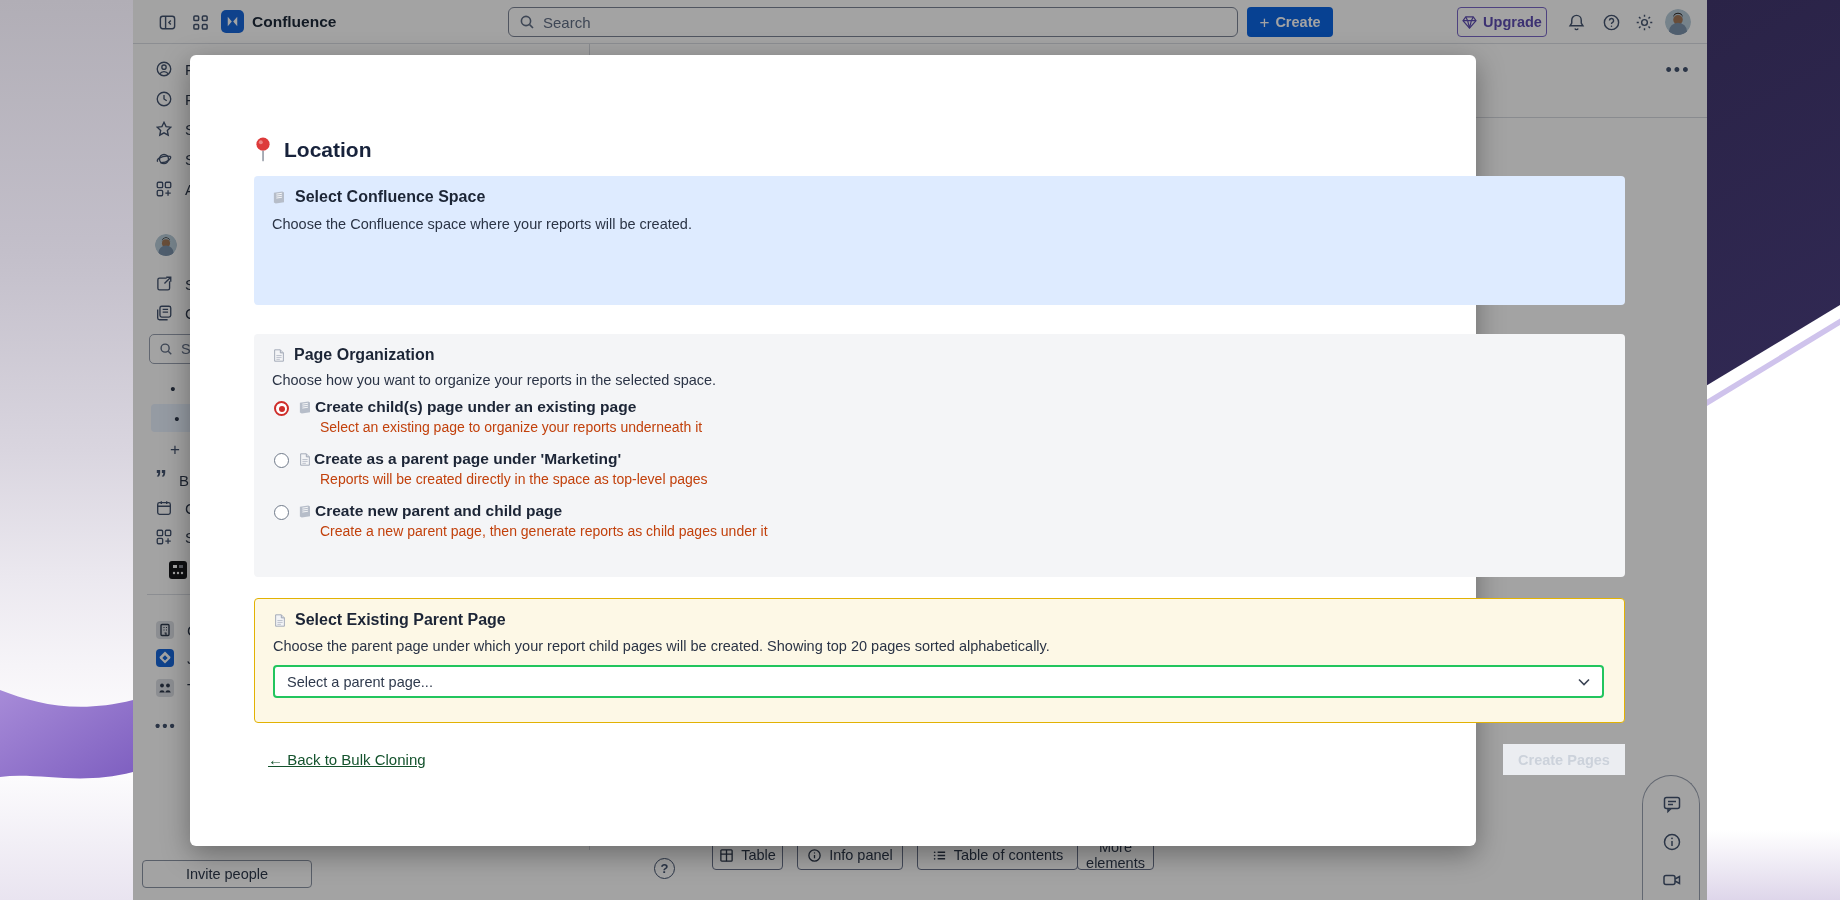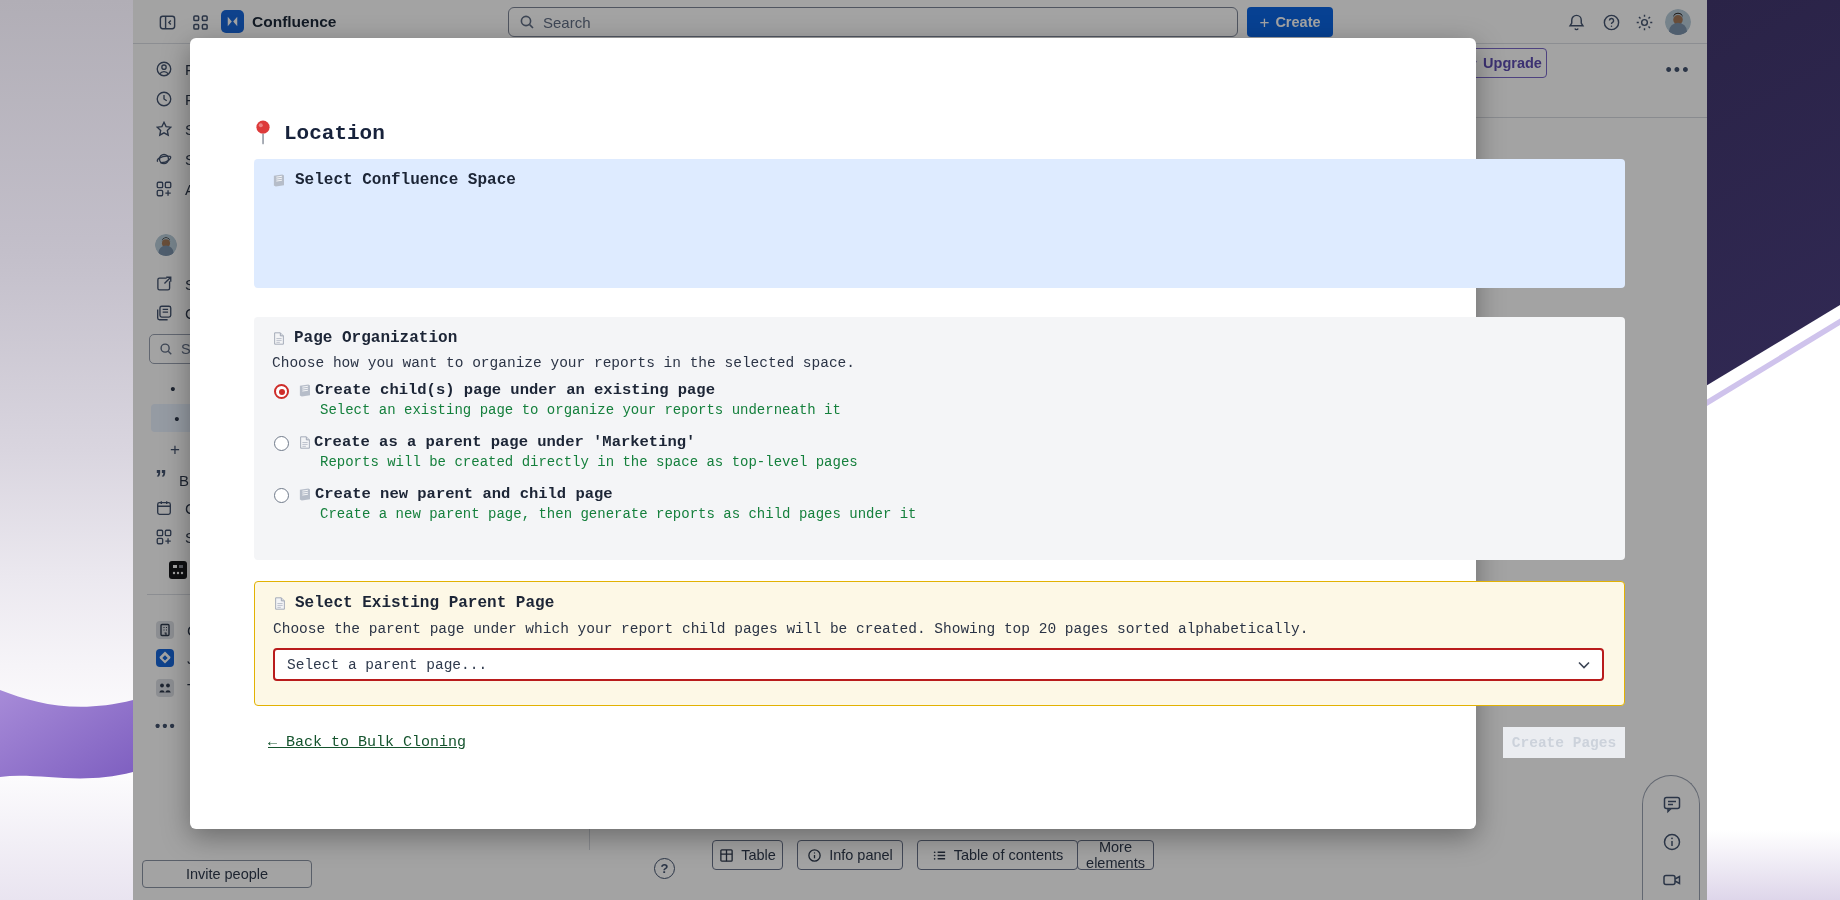--- a/index.html
+++ b/index.html
@@ -31,21 +31,21 @@
           display:flex; align-items:center; justify-content:center; }
   .app-title { left:119px; top:13px; font-size:15.5px; font-weight:bold; color:#1d2939; }
   .search { left:375px; top:7px; width:730px; height:30px; border:1.5px solid #7d8697; border-radius:6px;
             background:#fff; display:flex; align-items:center; padding-left:10px; gap:8px; }
   .search-ph { color:#626f86; font-size:15px; }
   .btn-create { left:1114px; top:7px; width:86px; height:30px; background:#0c66e4; color:#fff; border:none;
             border-radius:4px; font-size:14.5px; font-weight:bold; display:flex; align-items:center;
             justify-content:center; gap:6px; font-family:inherit; }
   .btn-upgrade { left:1324px; top:7px; width:90px; height:30px; background:transparent; color:#5e4db2;
             border:1.5px solid #7a68c9; border-radius:4px; font-size:14.5px; font-weight:bold;
-            display:flex; align-items:center; justify-content:center; gap:6px; font-family:inherit;margin-top:41px; }
+            display:flex; align-items:center; justify-content:center; gap:6px; font-family:inherit; }
   .avatar { border-radius:50%; overflow:hidden; }
 
   
   .sidebar { left:0; top:44px; width:457px; height:806px; border-right:1px solid #d7dae0; background:#fff; }
   .sb-item { position:absolute; left:14px; width:430px; height:28px; display:flex; align-items:center;
              gap:12px; padding-left:8px; font-size:15px; color:#2f3a4d; border-radius:4px; overflow:hidden; white-space:nowrap; }
   .sb-item.sel { background:#e9f2ff; color:#0c66e4; }
   .sb-search { position:absolute; left:16px; top:290px; width:420px; height:30px; border:1px solid #9aa2b1;
                border-radius:5px; display:flex; align-items:center; gap:8px; padding-left:9px;
                color:#626f86; font-size:14.5px; background:#fff; }
@@ -61,44 +61,44 @@
   .help-circle { left:521px; top:858px; width:21px; height:21px; border:1.6px solid #44546f; border-radius:50%;
                  color:#44546f; font-size:13px; font-weight:bold; display:flex; align-items:center; justify-content:center; }
   .chip { position:absolute; top:840px; height:30px; border:1px solid #69738a; border-radius:4px;
           display:flex; align-items:center; justify-content:center; gap:7px; font-size:14.5px;
           color:#2f3a4d; background:transparent; font-family:inherit; }
   .widget { left:1509px; top:775px; width:58px; height:125px; border:1px solid #9aa2b1; border-bottom:none;
             border-radius:29px 29px 0 0; background:#fff; }
   .widget .w-ic { position:absolute; left:19px; width:20px; height:20px; }
 
   
-  .modal { left:190px; top:38px; width:1286px; height:791px; background:#fff; border-radius:6px; z-index:10;
-           box-shadow:0 8px 28px rgba(0,0,0,0.35);font-family:Liberation Mono, monospace; }
+  .modal { left:190px; top:55px; width:1286px; height:791px; background:#fff; border-radius:6px; z-index:10;
+           box-shadow:0 8px 28px rgba(0,0,0,0.35); }
   .m-title { left:63px; top:82px; display:flex; align-items:center; gap:11px; }
   .m-title span { font-size:21px; font-weight:bold; color:#17223b; }
   .panel { position:absolute; left:64px; width:1371px; border-radius:4px; }
   .panel-blue   { top:121px; height:129px; background:#deebff; }
   .panel-gray   { top:279px; height:243px; background:#f4f5f7; }
   .panel-yellow { top:543px; height:125px; background:#fdf8e6; border:1.5px solid #e2b203; }
   .sec-head { position:absolute; left:18px; display:flex; align-items:center; gap:8px;
               font-size:16px; font-weight:bold; color:#1c2536; }
   .sec-desc { position:absolute; left:18px; font-size:14.5px; color:#2b3446; }
   .sel { position:absolute; left:18px; width:1331px; background:#fff; border-radius:4px;
          display:flex; align-items:center; padding:0 12px; justify-content:space-between;
          font-size:14.5px; color:#1d2939; }
   .sel-blue { top:64px; height:34px; border:2px solid #2e6fe0; }
-  .sel-gold { top:66px; height:33px; border:2px solid #b91c1c;text-align:center; }
+  .sel-gold { top:66px; height:33px; border:2px solid #22c55e;text-align:center; }
   .opt { position:absolute; left:20px; display:flex; }
   .radio { width:15px; height:15px; border-radius:50%; border:1.5px solid #707a8a; background:#fff;
            margin-top:3px; flex:none; }
   .radio.on { border:2px solid #ce2d2a; position:relative; }
   .radio.on::after { content:""; position:absolute; inset:2.5px; background:#ce2d2a; border-radius:50%; }
   .opt-body { margin-left:9px; }
   .opt-title { display:flex; align-items:center; gap:2px; font-size:15.5px; font-weight:bold; color:#1c2536; }
-  .opt-desc { margin-top:3px; margin-left:22px; font-size:14px; color:#15803d; }
+  .opt-desc { margin-top:3px; margin-left:22px; font-size:14px; color:#c2410c; }
   .back-link { position:absolute; left:78px; top:696px; font-size:15px; color:#14532d;
                text-decoration:underline; }
   .btn-create-pages { position:absolute; left:1313px; top:689px; width:122px; height:31px; border:none;
                background:#ebedf1; color:#ccd2db; font-weight:bold; font-size:14.5px; border-radius:0;
                font-family:inherit; }
   svg { display:block; }
 </style>
 </head>
 <body>
 
@@ -452,20 +452,21 @@
     </div>
 
     <div class="panel panel-blue">
       <div class="sec-head" style="top:12px">
         <svg width="15" height="15" viewBox="0 0 16 16">
           <path d="M2 3 L11 1.6 L12.8 2.7 L12.8 13.1 L4 14.5 L2 13.4 Z" fill="#b6bdc9"></path>
           <path d="M4.6 4.4 L10.6 3.5 M4.6 6.5 L10.6 5.6 M4.6 8.6 L10.6 7.7" stroke="#fff" stroke-width="0.9"></path>
           </svg>
         <span>Select Confluence Space</span>
       </div>
+      <div class="sec-desc" style="top:40px">Choose the Confluence space where your reports will be created.</div>
     </div>
 
     <div class="panel panel-gray">
       <div class="sec-head" style="top:12px">
         <svg width="14" height="15" viewBox="0 0 16 16">
           <path d="M3 1.5 H9.5 L13 5 V14.5 H3 Z" fill="#f3f4f6" stroke="#9aa2b1"></path>
           <path d="M9.5 1.5 V5 H13" fill="#d6dae1" stroke="#9aa2b1"></path>
           <path d="M5 8 H11 M5 10.2 H11 M5 12.4 H9" stroke="#b7bdc8"></path>
           </svg>
         <span>Page Organization</span>

